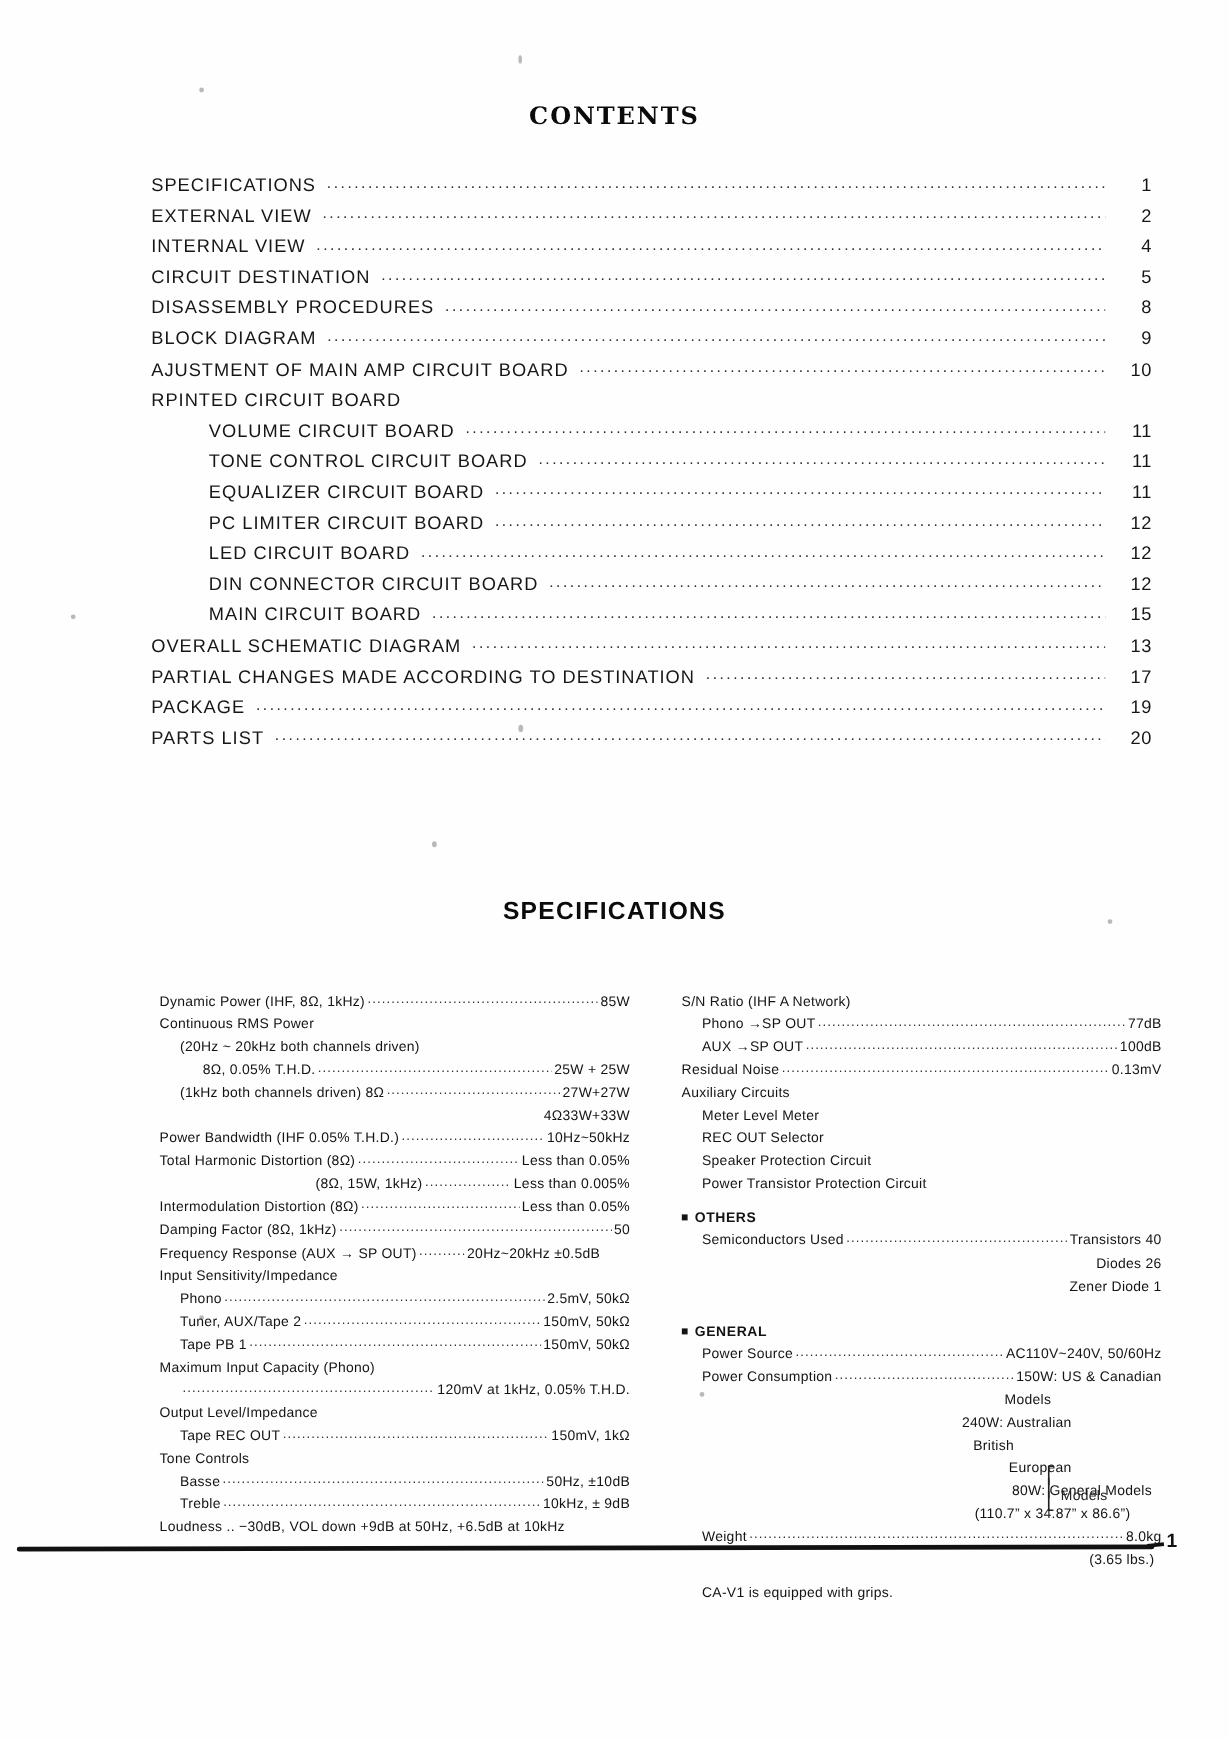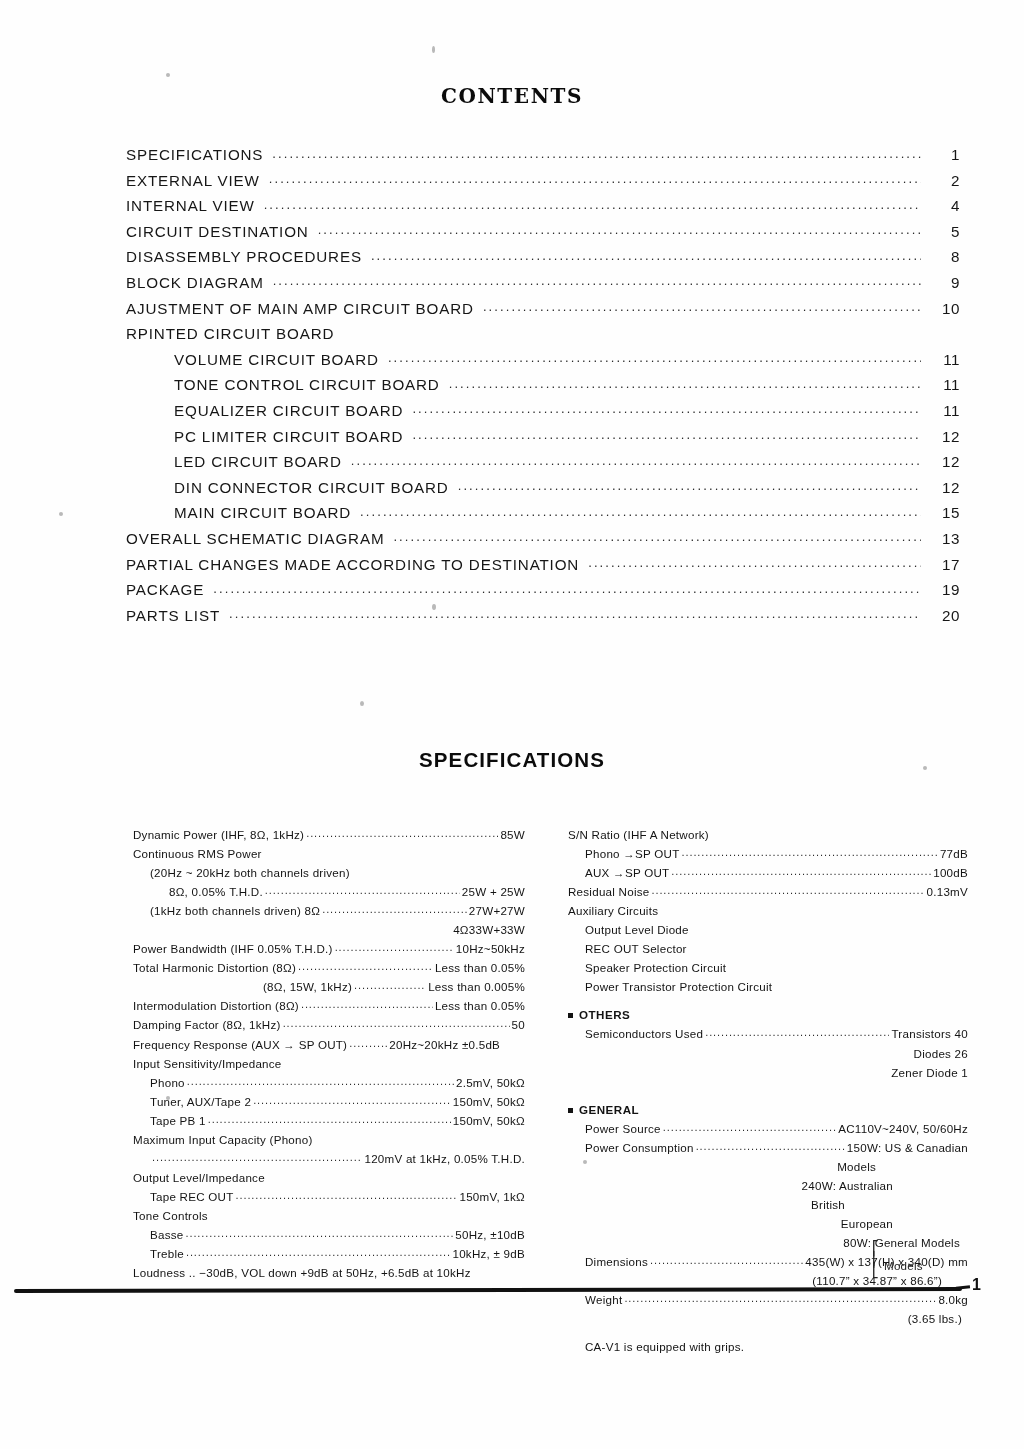--- a/index.html
+++ b/index.html
@@ -448,21 +448,21 @@
         <span class="sl-label">Residual Noise</span>
         <span class="sl-dots"></span>
         <span class="sl-val">0.13mV</span>
       </div>
       <div class="sl nodots">
         <span class="sl-label">Auxiliary Circuits</span>
         <span class="sl-dots"></span>
         <span class="sl-val"></span>
       </div>
       <div class="sl nodots">
-        <span class="sl-label i1">Output Level Diode</span>
+        <span class="sl-label i1">Meter Level Meter</span>
         <span class="sl-dots"></span>
         <span class="sl-val"></span>
       </div>
       <div class="sl nodots">
         <span class="sl-label i1">REC OUT Selector</span>
         <span class="sl-dots"></span>
         <span class="sl-val"></span>
       </div>
       <div class="sl nodots">
         <span class="sl-label i1">Speaker Protection Circuit</span>
@@ -514,25 +514,20 @@
         <span class="sl-label"></span>
         <span class="sl-val" style="padding-right: 123px;">British</span>
       </div>
       <div class="sl rightonly nodots">
         <span class="sl-label"></span>
         <span class="sl-val" style="padding-right: 75px;">European</span>
       </div>
       <div class="sl rightonly nodots">
         <span class="sl-label"></span>
         <span class="sl-val" style="padding-right: 8px;">80W: General Models</span>
-      </div>
-      <div class="sl">
-        <span class="sl-label i1">Dimensions</span>
-        <span class="sl-dots"></span>
-        <span class="sl-val">435(W) x 137(H) x 340(D) mm</span>
       </div>
       <div class="sl rightonly nodots">
         <span class="sl-label"></span>
         <span class="sl-val" style="padding-right: 26px; margin-left: 20px;">(110.7” x 34.87” x 86.6”)</span>
       </div>
       <div class="sl">
         <span class="sl-label i1">Weight</span>
         <span class="sl-dots"></span>
         <span class="sl-val">8.0kg</span>
       </div>

